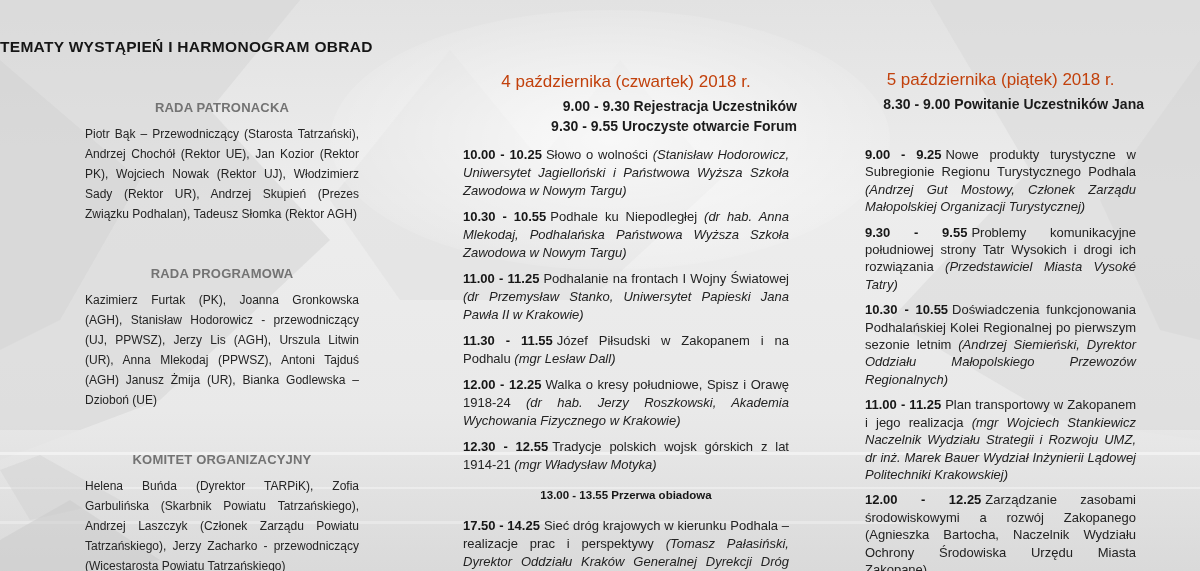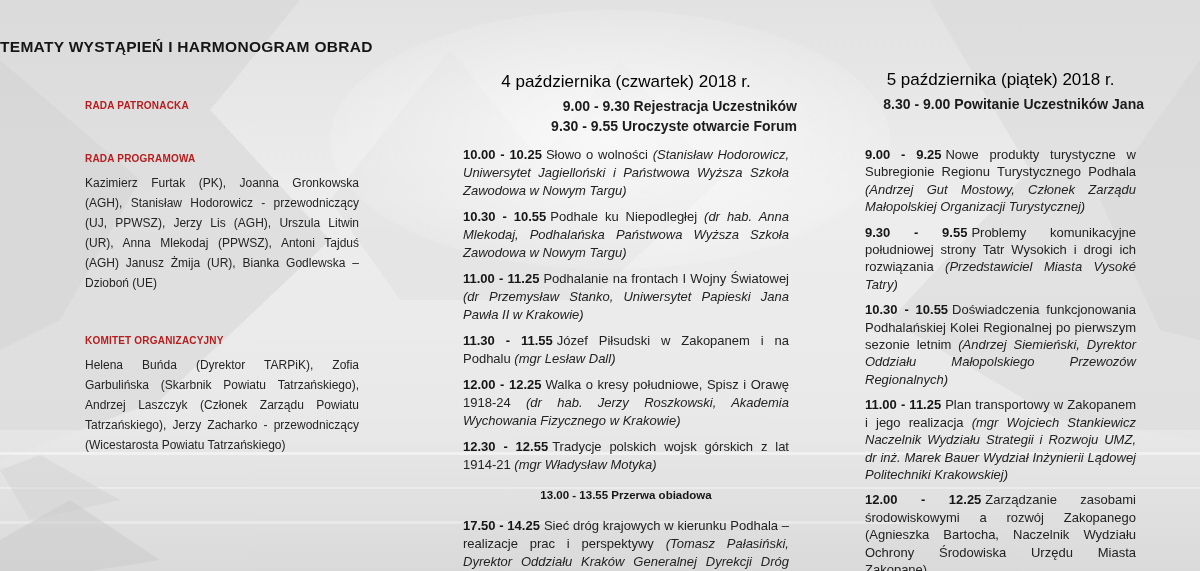--- a/index.html
+++ b/index.html
@@ -16,34 +16,34 @@
   .title{
     position:absolute;top:38px;left:0;width:1200px;
     margin:0;text-align:left;
     font-size:15.5px;font-weight:700;letter-spacing:.3px;color:#161616;
   }
 
   
   .col-left{position:absolute;left:85px;top:100px;width:274px;}
   .committee{margin:0 0 42px 0;}
   .c-head{
-    margin:0 0 9px 0;text-align:left;
-    font-size:10px;font-weight:700;color:#b91c1c;letter-spacing:.2px;
+    margin:0 0 9px 0;text-align:center;
+    font-size:13px;font-weight:700;color:#737373;letter-spacing:.2px;
   }
   .c-body{
     margin:0;font-size:12px;line-height:20px;text-align:justify;color:#242424;
   }
 
   
   .col-mid{position:absolute;left:455px;top:72px;width:342px;}
   .col-right{position:absolute;left:857px;top:70px;width:287px;}
 
   .date-head{
     margin:0;text-align:center;font-weight:400;
-    font-size:17px;color:#000000;
+    font-size:17px;color:#c2410c;
   }
   .intro{margin-top:7px;}
   .intro-line{
     margin:0 0 5px 0;text-align:right;
     font-size:14px;font-weight:700;color:#1b1b1b;line-height:15px;
   }
   .talks{margin:0;}
   .talk{
     margin:8px;font-size:13px;line-height:18px;
     text-align:justify;color:#222;
@@ -97,20 +97,21 @@
   </svg>
 
   <div class="content">
 
     <h1 class="title">TEMATY WYSTĄPIEŃ I HARMONOGRAM OBRAD</h1>
 
     <aside class="col-left">
 
         <section class="committee">
           <h2 class="c-head">RADA PATRONACKA</h2>
+          <p class="c-body">Piotr Bąk – Przewodniczący (Starosta Tatrzański), Andrzej Chochół (Rektor UE), Jan Kozior (Rektor PK), Wojciech Nowak (Rektor UJ), Włodzimierz Sady (Rektor UR), Andrzej Skupień (Prezes Związku Podhalan), Tadeusz Słomka (Rektor AGH)</p>
         </section>
 
         <section class="committee">
           <h2 class="c-head">RADA PROGRAMOWA</h2>
           <p class="c-body">Kazimierz Furtak (PK), Joanna Gronkowska (AGH), Stanisław Hodorowicz - przewodniczący (UJ, PPWSZ), Jerzy Lis (AGH), Urszula Litwin (UR), Anna Mlekodaj (PPWSZ), Antoni Tajduś (AGH) Janusz Żmija (UR), Bianka Godlewska – Dzioboń (UE)</p>
         </section>
 
         <section class="committee">
           <h2 class="c-head">KOMITET ORGANIZACYJNY</h2>
           <p class="c-body">Helena Buńda (Dyrektor TARPiK), Zofia Garbulińska (Skarbnik Powiatu Tatrzańskiego), Andrzej Laszczyk (Członek Zarządu Powiatu Tatrzańskiego), Jerzy Zacharko - przewodniczący (Wicestarosta Powiatu Tatrzańskiego)</p>

